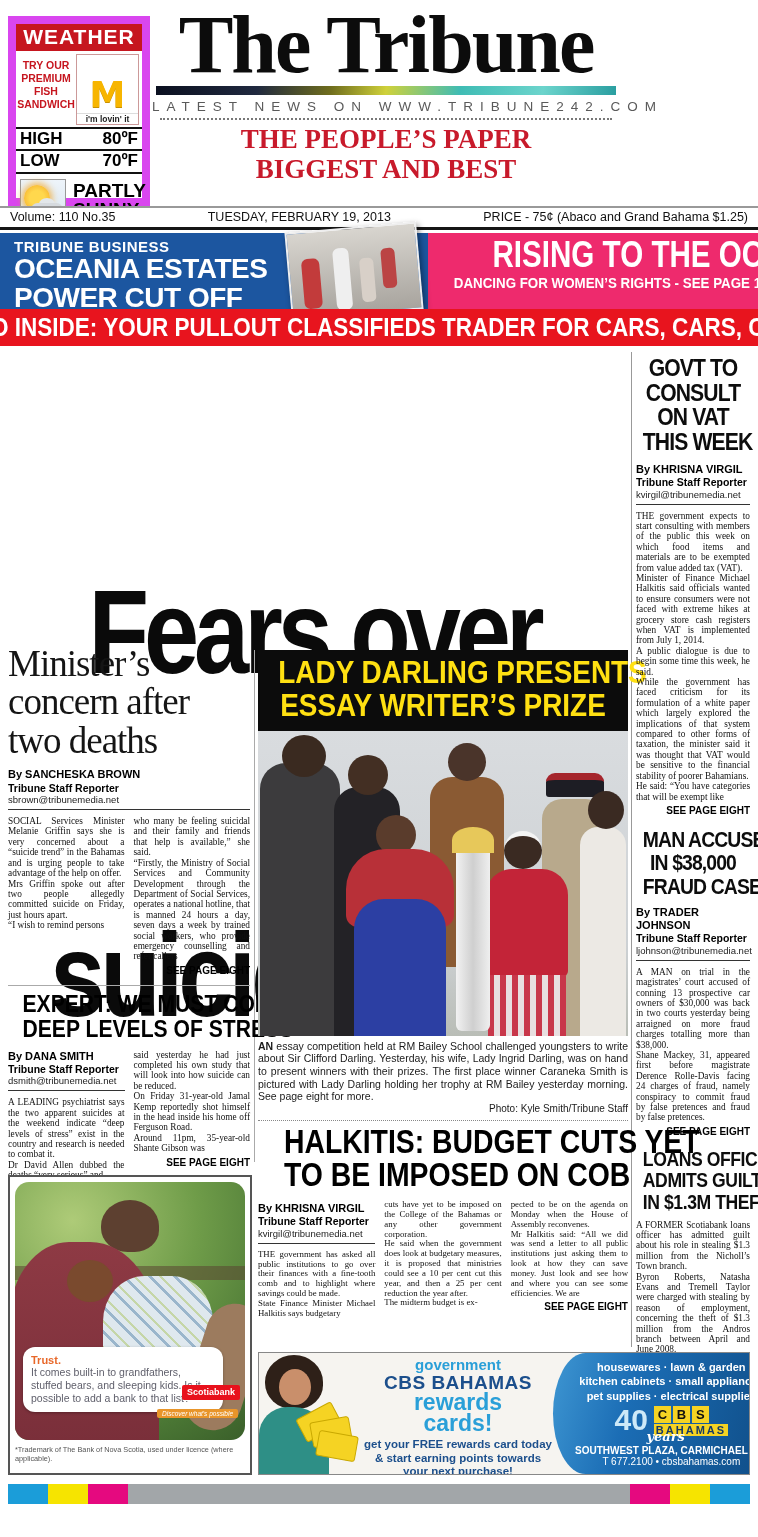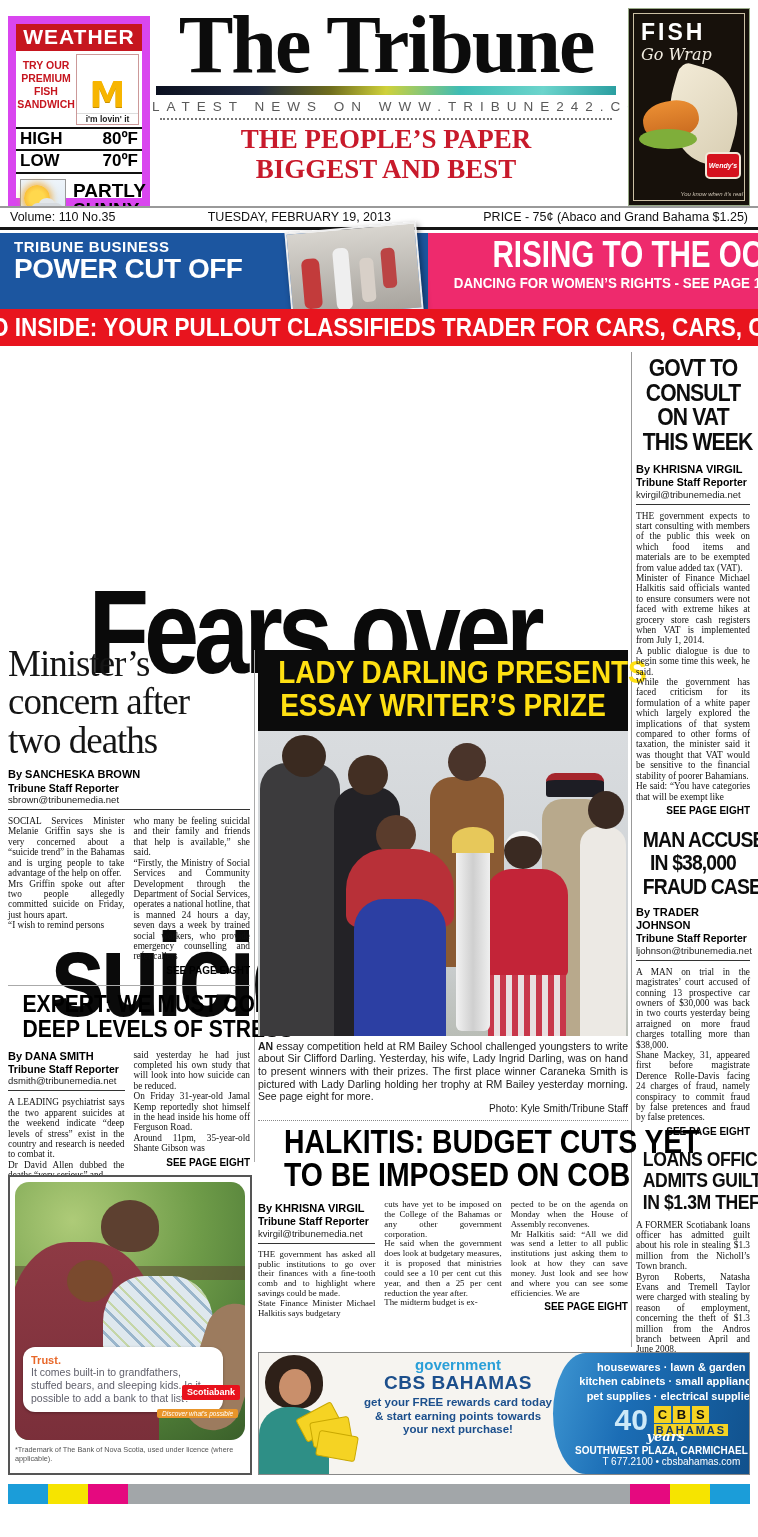--- a/index.html
+++ b/index.html
@@ -191,42 +191,31 @@
 
   <div class="masthead">
     <div class="masthead-title">The Tribune</div>
     <div class="masthead-stripe"></div>
     <div class="masthead-url">LATEST NEWS ON WWW.TRIBUNE242.COM</div>
     <div class="masthead-dots"></div>
     <div class="masthead-slogan">THE PEOPLE’S PAPER
 BIGGEST AND BEST</div>
   </div>
 
-  <div class="fish-ad">
-    <div class="fish-frame"></div>
-    <div class="fish-title">FISH</div>
-    <div class="fish-sub">Go Wrap</div>
-    <div class="wrap-img">
-      <div class="tortilla"></div>
-      <div class="fillet"></div>
-      <div class="lettuce"></div>
-    </div>
-    <div class="wendys-badge">Wendy's</div>
-    <div class="fish-tagline">You know when it's real</div>
-  </div>
 
   <div class="dateline">
     <span>Volume: 110 No.35</span>
     <span>TUESDAY, FEBRUARY 19, 2013</span>
     <span>PRICE - 75¢ (Abaco and Grand Bahama $1.25)</span>
   </div>
 
   <div class="banner-row">
     <div class="banner-blue">
       <div class="banner-kicker">TRIBUNE BUSINESS</div>
+      <div class="banner-blue-line">OCEANIA ESTATES</div>
       <div class="banner-blue-line">POWER CUT OFF</div>
     </div>
     <div class="banner-pink">
       <div class="banner-pink-title">RISING TO THE OCCASION</div>
       <div class="banner-pink-sub">DANCING FOR WOMEN’S RIGHTS - SEE PAGE 12B</div>
     </div>
     <div class="banner-photo">
       <div class="bp-fig1"></div>
       <div class="bp-fig2"></div>
       <div class="bp-fig3"></div>
@@ -414,20 +403,22 @@
       <div class="cw-hair"></div>
       <div class="cw-face"></div>
       <div class="cw-body"></div>
       <div class="cw-card cw-c1"></div>
       <div class="cw-card cw-c2"></div>
       <div class="cw-card cw-c3"></div>
     </div>
     <div class="cbs-mid">
       <div class="cbs-intro">government</div>
       <div class="cbs-brand-line">CBS BAHAMAS</div>
+      <div class="cbs-product">rewards
+cards!</div>
       <div class="cbs-offer">get your FREE rewards card today &amp; start earning points towards your next purchase!</div>
     </div>
     <div class="cbs-right">
       <div class="cbs-categories">housewares · lawn &amp; garden
 kitchen cabinets · small appliances
 pet supplies · electrical supplies</div>
       <div class="cbs-logo-row">
         <div class="cbs-40">
           <span>40</span>
           <span class="cbs-years">years</span>

